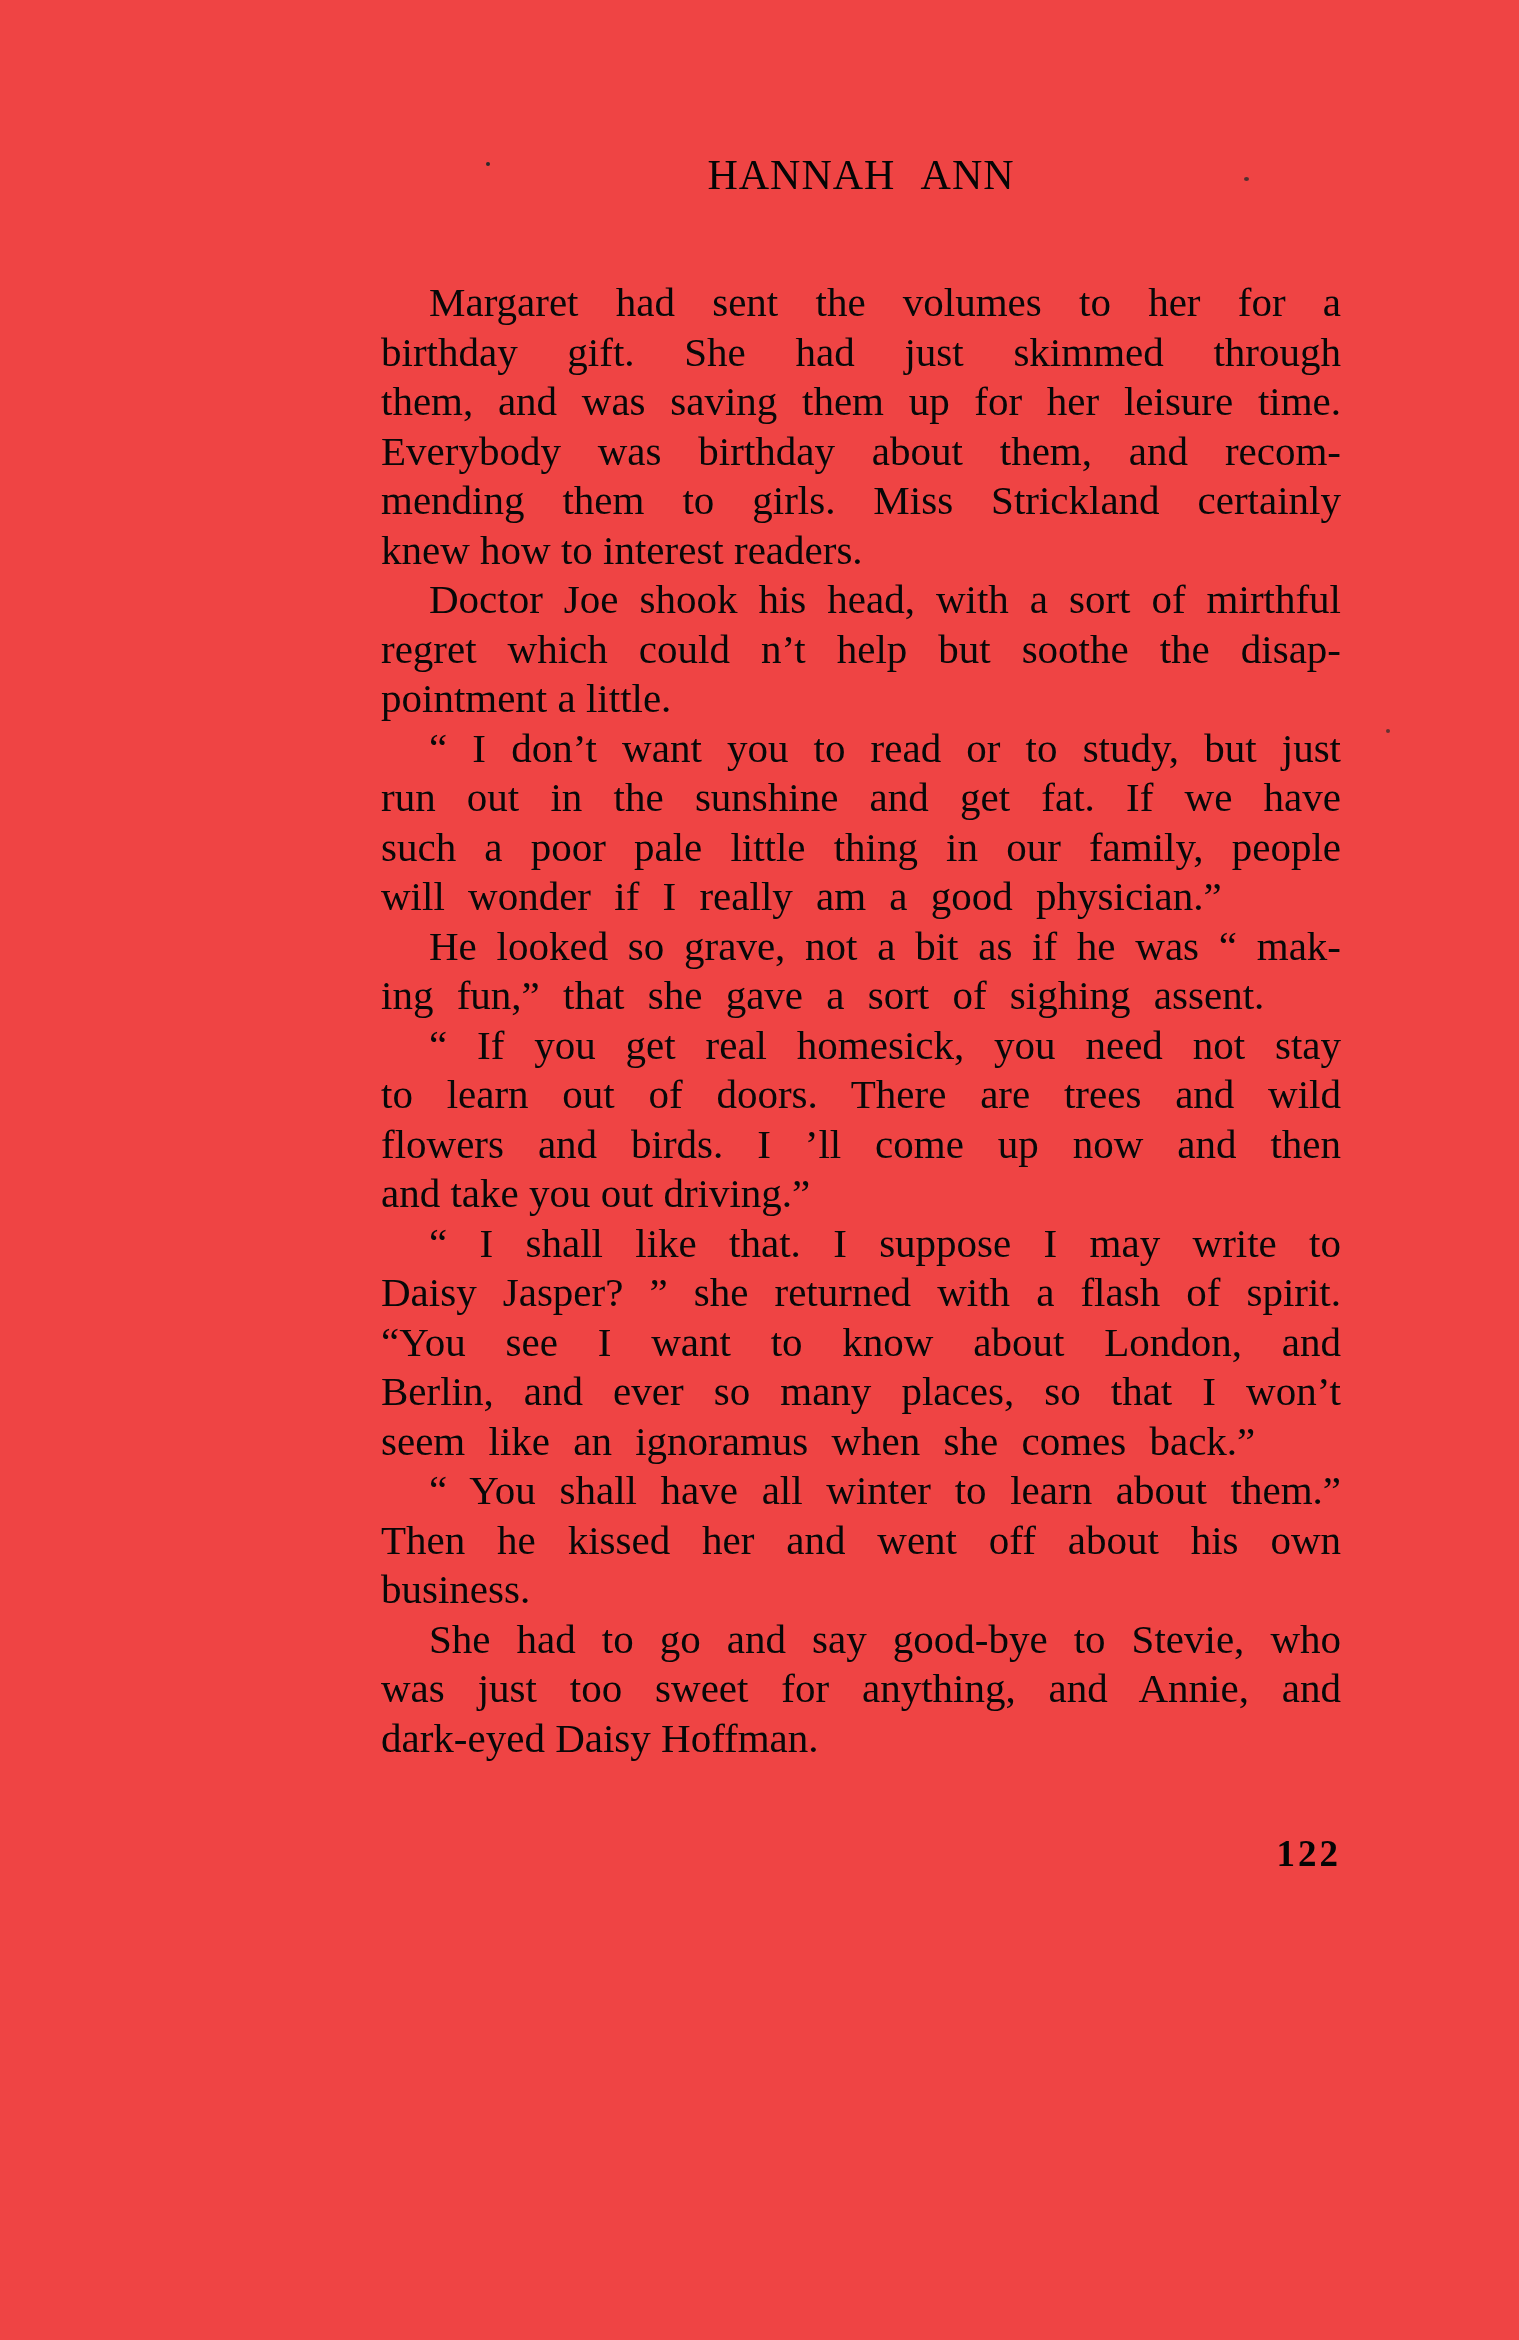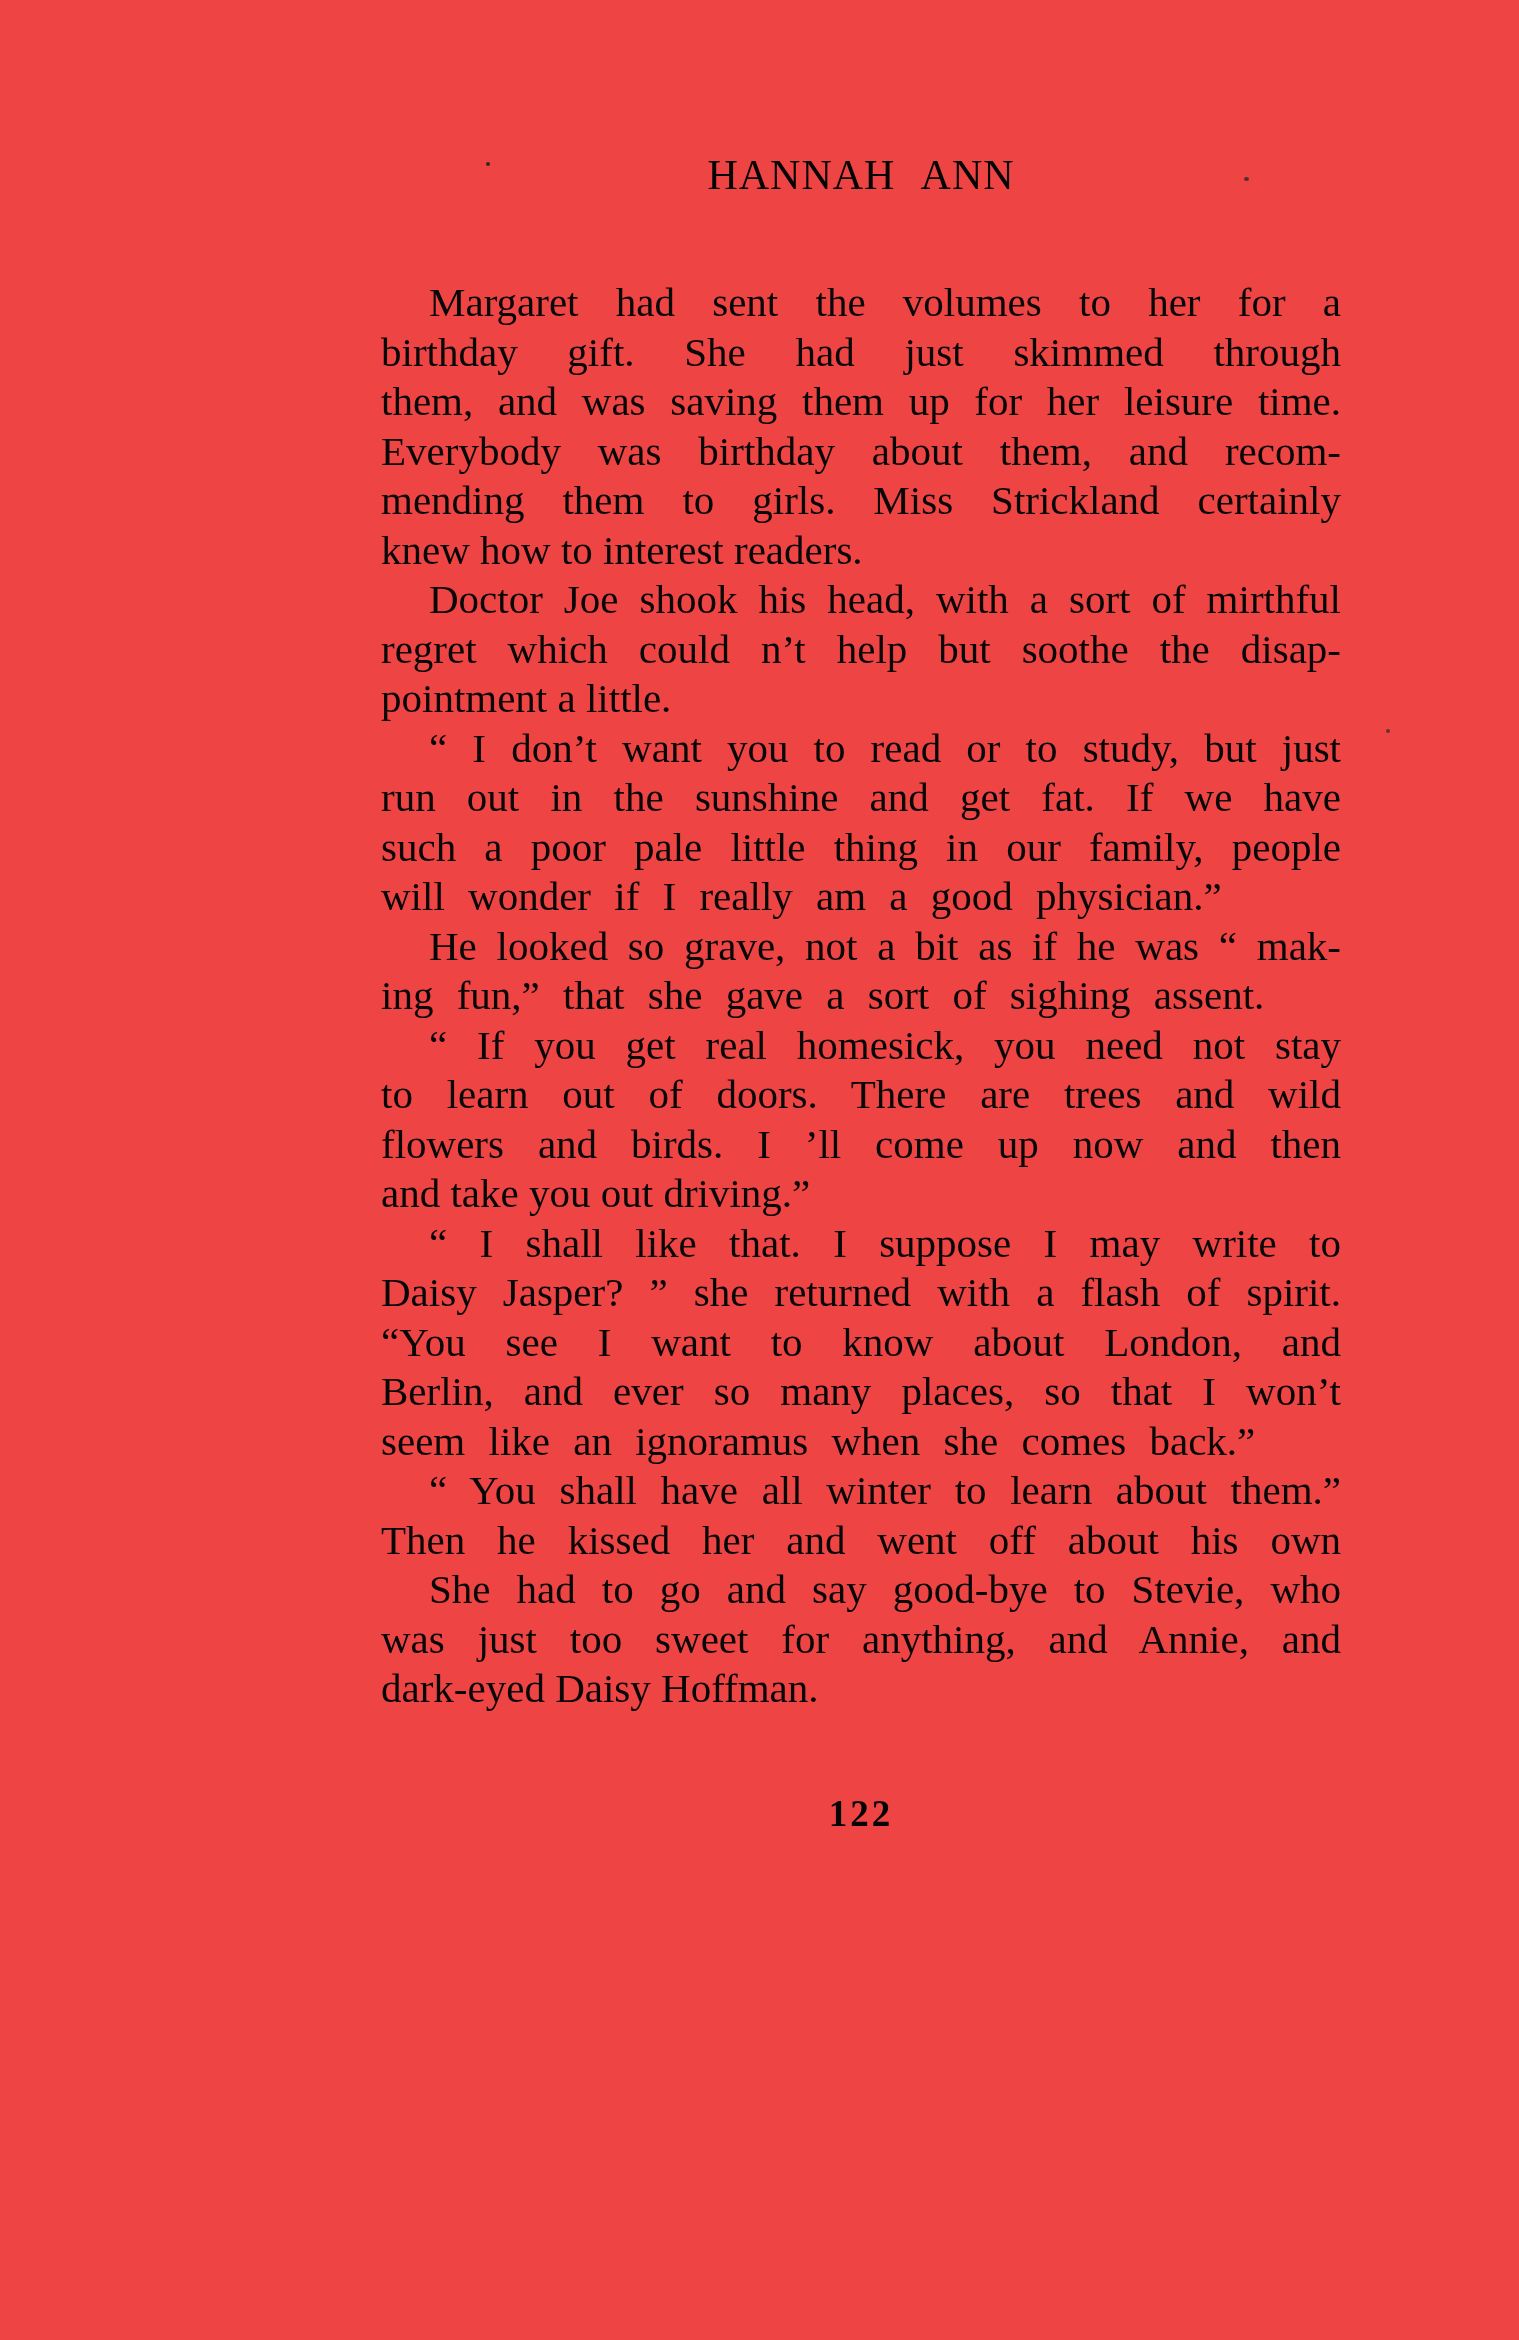--- a/index.html
+++ b/index.html
@@ -35,22 +35,22 @@
     text-align:justify;
     text-align-last:justify;
     white-space:normal;
     height:49.5px;
     overflow:visible;
   }
   .ln.indent{ padding-left:48px; }
   .ln.end{ text-align-last:left; }
   .ln.wide{ word-spacing:13px; }
   .folio{
-    position:absolute;left:0;top:1792px;width:100%;
-    text-align:center;
+    position:absolute;left:0;top:1832px;width:100%;
+    text-align:right;
     font-size:37px;font-weight:700;
     letter-spacing:3px;
     color:#050505;
   }
   .speck{
     position:absolute;background:#2a2a2a;border-radius:50%;
   }
   .speck.s1{left:486px;top:162px;width:4px;height:4px;}
   .speck.s2{left:1244px;top:177px;width:5px;height:4px;opacity:.8;}
   .speck.s3{left:1386px;top:729px;width:4px;height:4px;opacity:.7;}
@@ -88,20 +88,21 @@
       <div class="ln">to learn out of doors. There are trees and wild</div>
       <div class="ln">flowers and birds. I ’ll come up now and then</div>
       <div class="ln end">and take you out driving.”</div>
       <div class="ln indent">“ I shall like that. I suppose I may write to</div>
       <div class="ln">Daisy Jasper? ” she returned with a flash of spirit.</div>
       <div class="ln">“You see I want to know about London, and</div>
       <div class="ln">Berlin, and ever so many places, so that I won’t</div>
       <div class="ln end wide">seem like an ignoramus when she comes back.”</div>
       <div class="ln indent">“ You shall have all winter to learn about them.”</div>
       <div class="ln">Then he kissed her and went off about his own</div>
+      <div class="ln end">business.</div>
       <div class="ln indent">She had to go and say good-bye to Stevie, who</div>
       <div class="ln">was just too sweet for anything, and Annie, and</div>
       <div class="ln end">dark-eyed Daisy Hoffman.</div>
     </div>
 
     <div class="folio">122</div>
 
   </div>
 </div>
 

